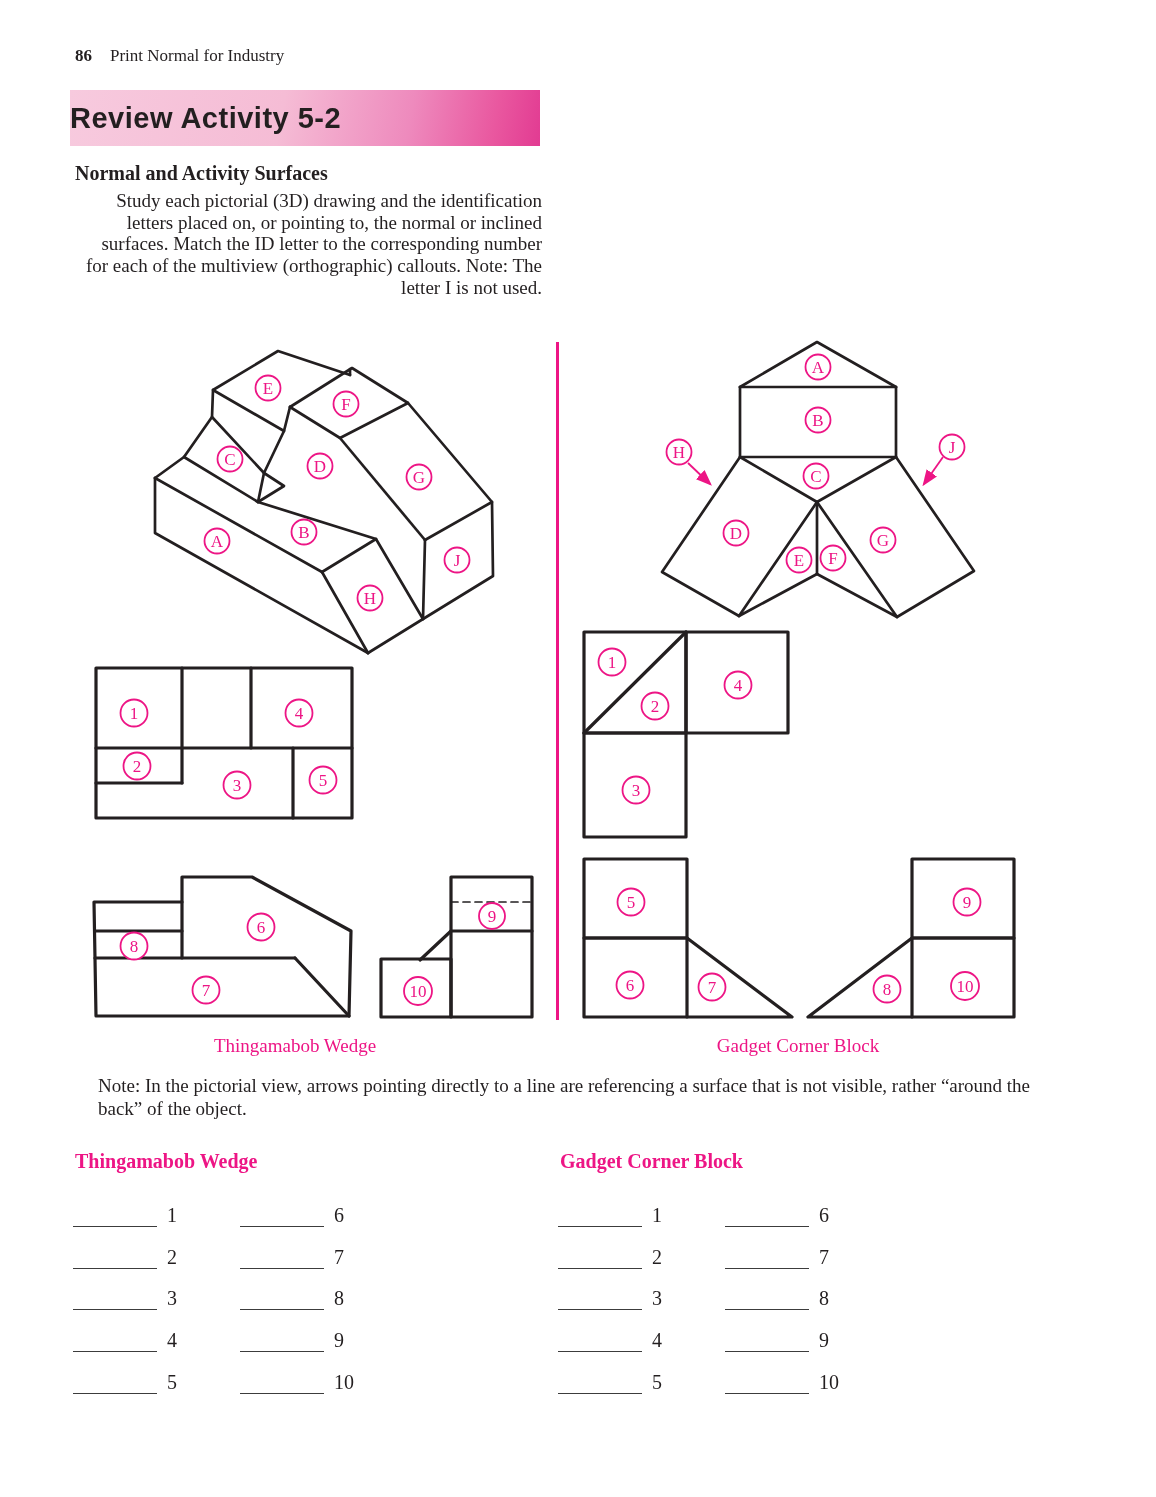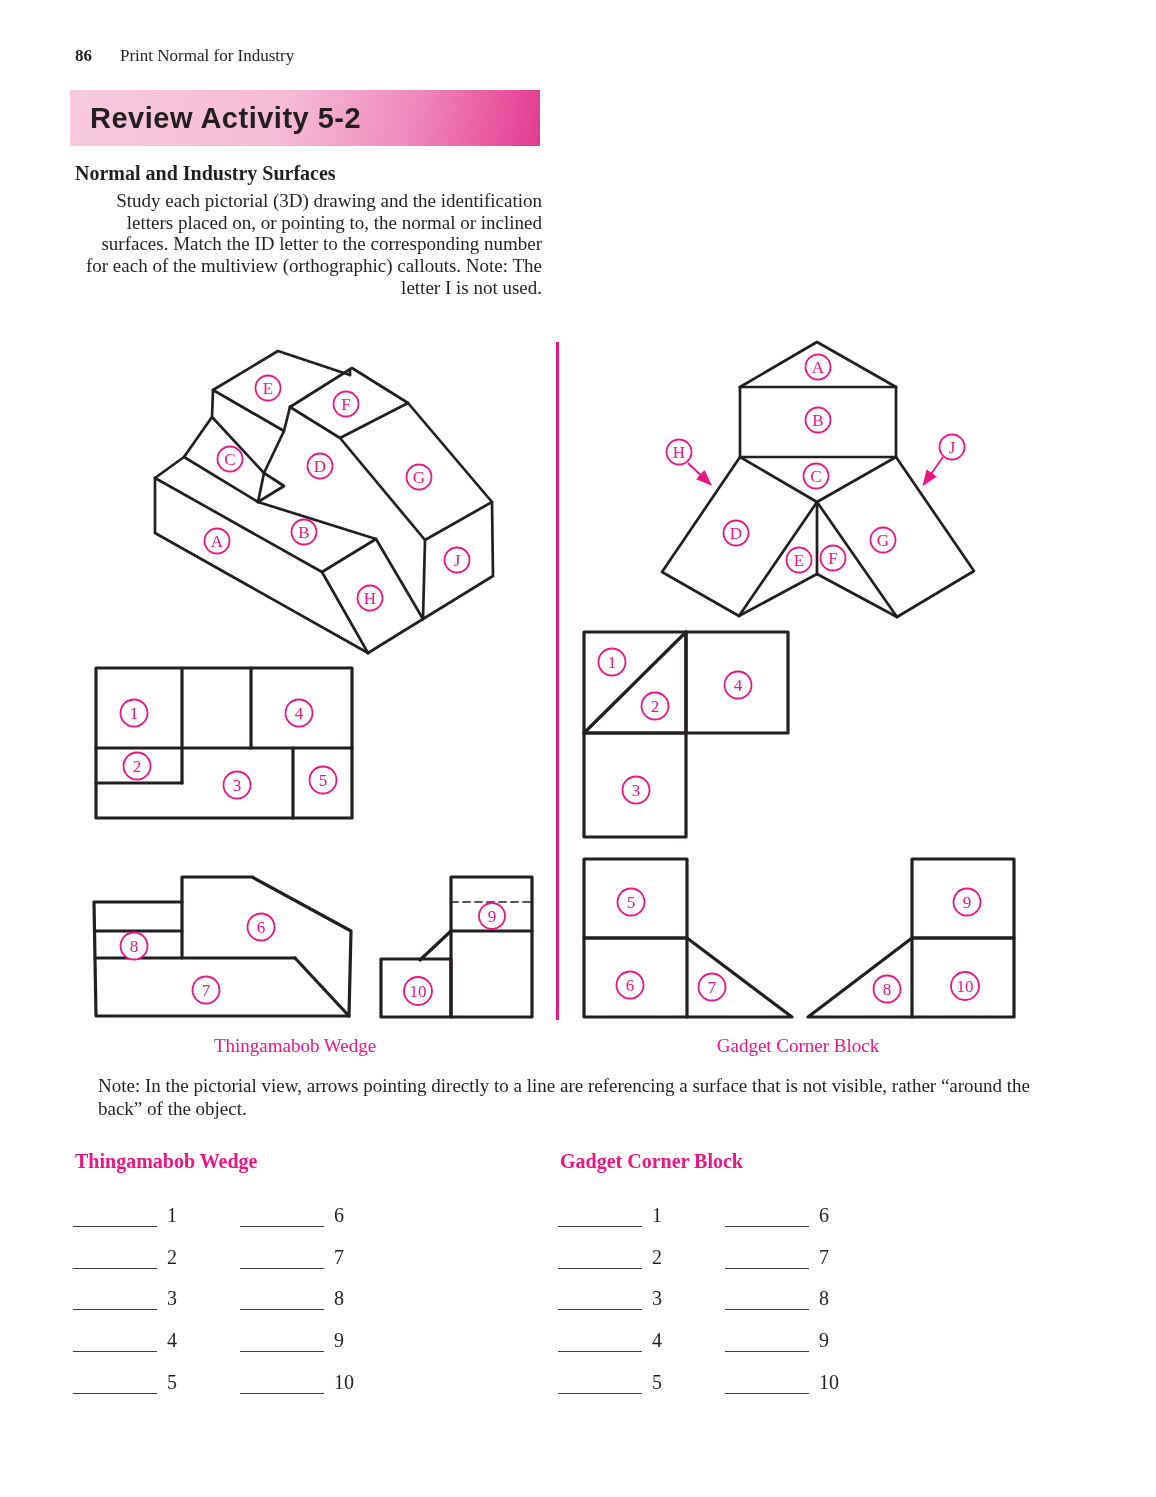--- a/index.html
+++ b/index.html
@@ -7,31 +7,31 @@
     position:relative;
     width:1156px;height:1497px;
     background:#ffffff;
     font-family:"Liberation Serif", serif;
     color:#231f20;
     overflow:hidden;
   }
   .abs{position:absolute;}
   
   #running-head{top:46px;left:75px;font-size:17px;}
-  #running-head .pagenum{font-weight:bold;margin-right:28px;}
+  #running-head .pagenum{font-weight:bold;margin-right:18px;}
   
   #banner{
     top:90px;left:70px;width:470px;height:56px;
     background:linear-gradient(100deg,#f7cade 0%,#f5bcd5 45%,#ee8abd 72%,#e9579f 90%,#e23b92 100%);
     display:flex;align-items:center;
   }
   #banner .banner-title{
     font-family:"Liberation Sans", sans-serif;
     font-weight:bold;font-size:29px;color:#231f20;
-    padding-left:20px;letter-spacing:0.5px;
+    letter-spacing:0.5px;
   }
   
   #intro-heading{top:162px;left:75px;font-size:20px;font-weight:bold;}
   #intro-body{top:190px;left:75px;width:467px;font-size:19px;line-height:21.7px;text-indent:36px;text-align:right;}
   
   #divider{top:342px;left:556px;width:3px;height:678px;background:#ed1585;}
   
   #figure-svg{top:330px;left:0;}
   .blk{stroke:#231f20;fill:none;stroke-linejoin:round;stroke-linecap:round;}
   .pict{stroke-width:2.7px;}
@@ -60,21 +60,21 @@
 <div id="page">
 
   <div class="abs" id="running-head">
     <span class="pagenum">86</span><span>Print Normal for Industry</span>
   </div>
 
   <div class="abs" id="banner">
     <span class="banner-title">Review Activity 5-2</span>
   </div>
 
-  <div class="abs" id="intro-heading">Normal and Industry Surfaces</div>
+  <div class="abs" id="intro-heading">Normal and Activity Surfaces</div>
   <div class="abs" id="intro-body">Study each pictorial (3D) drawing and the identification letters placed on, or pointing to, the normal or inclined surfaces. Match the ID letter to the corresponding number for each of the multiview (orthographic) callouts. Note: The letter I is not used.</div>
 
   <div class="abs" id="divider"></div>
 
   <svg class="abs" id="figure-svg" width="1156" height="740" viewBox="0 330 1156 740" xmlns="http://www.w3.org/2000/svg">
     <defs>
       <marker id="arrowhead" markerWidth="9" markerHeight="8" refX="7.5" refY="4" orient="auto">
         <polygon points="0,0.5 9,4 0,7.5" fill="#ed1585"></polygon>
       </marker>
     </defs>

